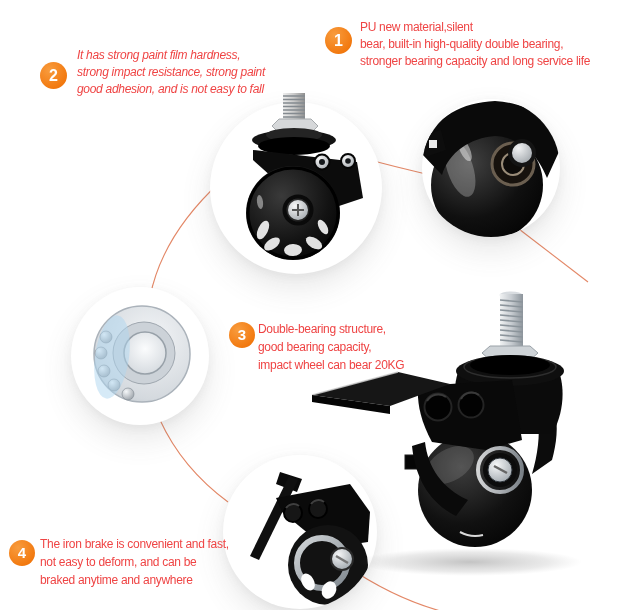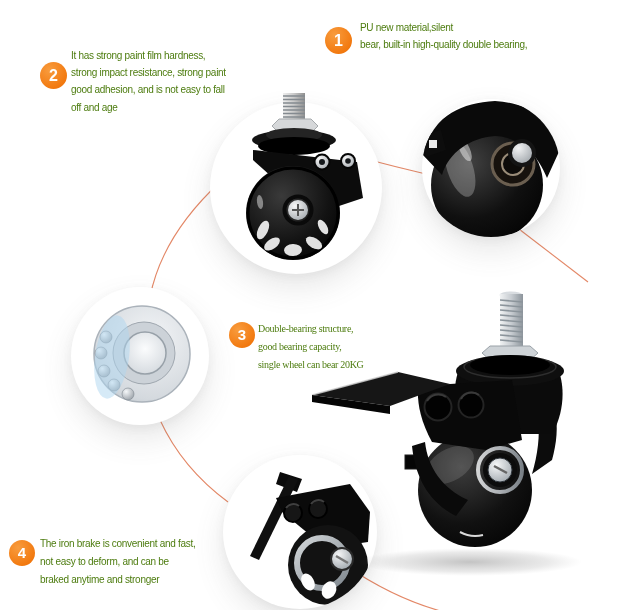--- a/index.html
+++ b/index.html
@@ -14,28 +14,28 @@
   }
   .photo{position:absolute;z-index:2;}
   .callout{position:absolute;z-index:3;}
   .badge{
     position:absolute;z-index:3;border-radius:50%;
     color:#fff;font-weight:bold;text-align:center;
     background:radial-gradient(circle at 35% 30%,#f89c3e 0%,#f2790f 72%,#e86d08 100%);
   }
   .badge.b27{width:27px;height:27px;line-height:27px;font-size:16px;}
   .badge.b26{width:26px;height:26px;line-height:26px;font-size:15px;}
-  .ctext{color:#4d7c0f;font-size:10px;line-height:17.2px;letter-spacing:-0.3px;}
+  .ctext{color:#ef4444;font-size:12px;line-height:17.2px;letter-spacing:-0.3px;}
   .ctext div{white-space:nowrap;}
   .ctext.lh18{line-height:18px;}
   #c1-text{left:360px;top:19px;}
   #c1-badge{left:325px;top:27px;}
-  #c2-text{left:71px;top:47px;}
+  #c2-text{left:77px;top:47px;font-style:italic;}
   #c2-badge{left:40px;top:62px;}
-  #c3-text{left:258px;top:320px;font-family:Liberation Serif, serif;}
+  #c3-text{left:258px;top:320px;}
   #c3-badge{left:229px;top:322px;}
   #c4-text{left:40px;top:535px;}
   #c4-badge{left:9px;top:540px;}
   #vig-1{left:210px;top:102px;width:172px;height:172px;}
   #vig-2{left:422px;top:99px;width:138px;height:138px;}
   #vig-3{left:71px;top:287px;width:138px;height:138px;}
   #vig-4{left:223px;top:455px;width:154px;height:154px;}
   #photo-a{left:205px;top:80px;}
   #photo-b{left:415px;top:90px;}
   #photo-c{left:68px;top:285px;}
@@ -247,37 +247,37 @@
     <circle cx="200" cy="200" r="22" fill="none" stroke="url(#gE-metal)" stroke-width="4" opacity="0.85"></circle>
     <circle cx="200" cy="200" r="17" fill="#0c0c0c"></circle>
     <circle cx="200" cy="200" r="12" fill="url(#gE-silver)" stroke="#30363c" stroke-width="1"></circle>
     <path d="M194,196 L207,203" stroke="#666" stroke-width="2.5"></path>
   </svg>
 
   <div class="badge b27 callout" id="c1-badge">1</div>
   <div class="callout ctext" id="c1-text">
     <div>PU new material,silent</div>
     <div>bear, built-in high-quality double bearing,</div>
+    <div>stronger bearing capacity and long service life</div>
   </div>
 
   <div class="badge b27 callout" id="c2-badge">2</div>
   <div class="callout ctext" id="c2-text">
     <div>It has strong paint film hardness,</div>
     <div>strong impact resistance, strong paint</div>
     <div>good adhesion, and is not easy to fall</div>
-    <div>off and age</div>
   </div>
 
   <div class="badge b26 callout" id="c3-badge">3</div>
   <div class="callout ctext lh18" id="c3-text">
     <div>Double-bearing structure,</div>
     <div>good bearing capacity,</div>
-    <div>single wheel can bear 20KG</div>
+    <div>impact wheel can bear 20KG</div>
   </div>
 
   <div class="badge b26 callout" id="c4-badge">4</div>
   <div class="callout ctext lh18" id="c4-text">
     <div>The iron brake is convenient and fast,</div>
     <div>not easy to deform, and can be</div>
-    <div>braked anytime and stronger</div>
+    <div>braked anytime and anywhere</div>
   </div>
 
 </div>
 
 </body></html>

